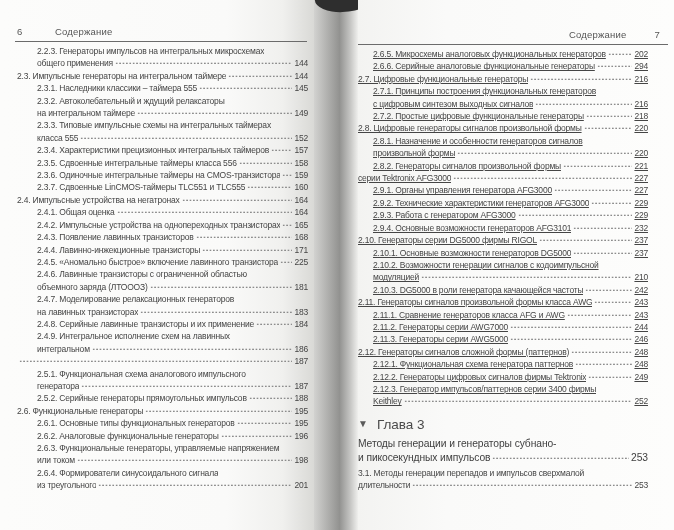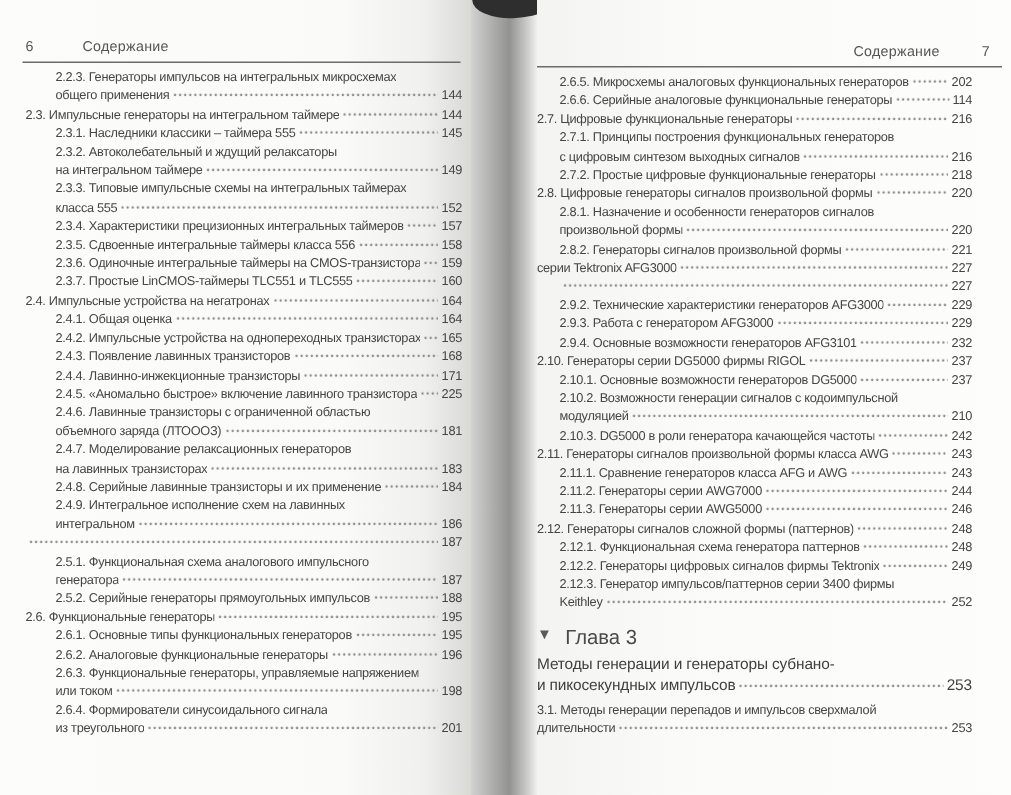--- a/index.html
+++ b/index.html
@@ -30,21 +30,21 @@
   .page-head { display:flex; align-items:baseline; font-size:9.5px; color:#555; letter-spacing:0.2px; }
   .head-left  { padding:26px 6px 3px 17px; }
   .head-left .pgnum { width:38px; }
   .head-right { justify-content:flex-end; gap:28px; padding:29px 14px 3px 0; }
   .head-rule { height:0; border-bottom:1.5px solid #6b6b6b; }
   .rule-left  { margin:1px 7px 0 15px; }
   .rule-right { margin:1px 6px 0 0; }
   
   .toc { font-size:8.5px; letter-spacing:-0.2px; line-height:12.4px; color:#454545; }
   .toc-left  { padding:3px 6px 0 17px; }
-  .toc-right { padding:3px 26px 0 0; }
+  .toc-right { padding:3px 26px 0 0;text-decoration:underline; }
   .toc-entry.level-2 { margin-left:20px; }
   .page-right .toc-entry.level-2 { margin-left:15px; }
   .toc-line { display:flex; align-items:baseline; }
   .toc-text { flex:0 1 auto; min-width:0; overflow:hidden; white-space:nowrap; }
   .dots {
     flex:1 0 10px; height:9px; margin:0 2px;
     background-image:radial-gradient(circle at 50% 70%, #8c8c8c 0.7px, rgba(0,0,0,0) 1px);
     background-size:3.4px 9px; background-repeat:repeat-x;
   }
   .pg { flex:0 0 auto; }
@@ -127,21 +127,21 @@
         </div>
         <div class="toc-entry level-2">
           <div class="toc-line">
             <span class="toc-text">2.3.6. Одиночные интегральные таймеры на CMOS-транзисторах</span>
             <span class="dots"></span>
             <span class="pg">159</span>
           </div>
         </div>
         <div class="toc-entry level-2">
           <div class="toc-line">
-            <span class="toc-text">2.3.7. Простые LinCMOS-таймеры TLC551 и TLC555</span>
+            <span class="toc-text">2.3.7. Сдвоенные LinCMOS-таймеры TLC551 и TLC555</span>
             <span class="dots"></span>
             <span class="pg">160</span>
           </div>
         </div>
         <div class="toc-entry level-1">
           <div class="toc-line">
             <span class="toc-text">2.4. Импульсные устройства на негатронах</span>
             <span class="dots"></span>
             <span class="pg">164</span>
           </div>
@@ -299,21 +299,21 @@
           <div class="toc-line">
             <span class="toc-text">2.6.5. Микросхемы аналоговых функциональных генераторов</span>
             <span class="dots"></span>
             <span class="pg">202</span>
           </div>
         </div>
         <div class="toc-entry level-2">
           <div class="toc-line">
             <span class="toc-text">2.6.6. Серийные аналоговые функциональные генераторы</span>
             <span class="dots"></span>
-            <span class="pg">114</span>
+            <span class="pg">294</span>
           </div>
         </div>
         <div class="toc-entry level-1">
           <div class="toc-line">
             <span class="toc-text">2.7. Цифровые функциональные генераторы</span>
             <span class="dots"></span>
             <span class="pg">216</span>
           </div>
         </div>
         <div class="toc-entry level-2">
@@ -359,20 +359,21 @@
         </div>
         <div class="toc-entry level-1">
           <div class="toc-line">
             <span class="toc-text">серии Tektronix AFG3000</span>
             <span class="dots"></span>
             <span class="pg">227</span>
           </div>
         </div>
         <div class="toc-entry level-2">
           <div class="toc-line">
+            <span class="toc-text">2.9.1. Органы управления генератора AFG3000</span>
             <span class="dots"></span>
             <span class="pg">227</span>
           </div>
         </div>
         <div class="toc-entry level-2">
           <div class="toc-line">
             <span class="toc-text">2.9.2. Технические характеристики генераторов AFG3000</span>
             <span class="dots"></span>
             <span class="pg">229</span>
           </div>

